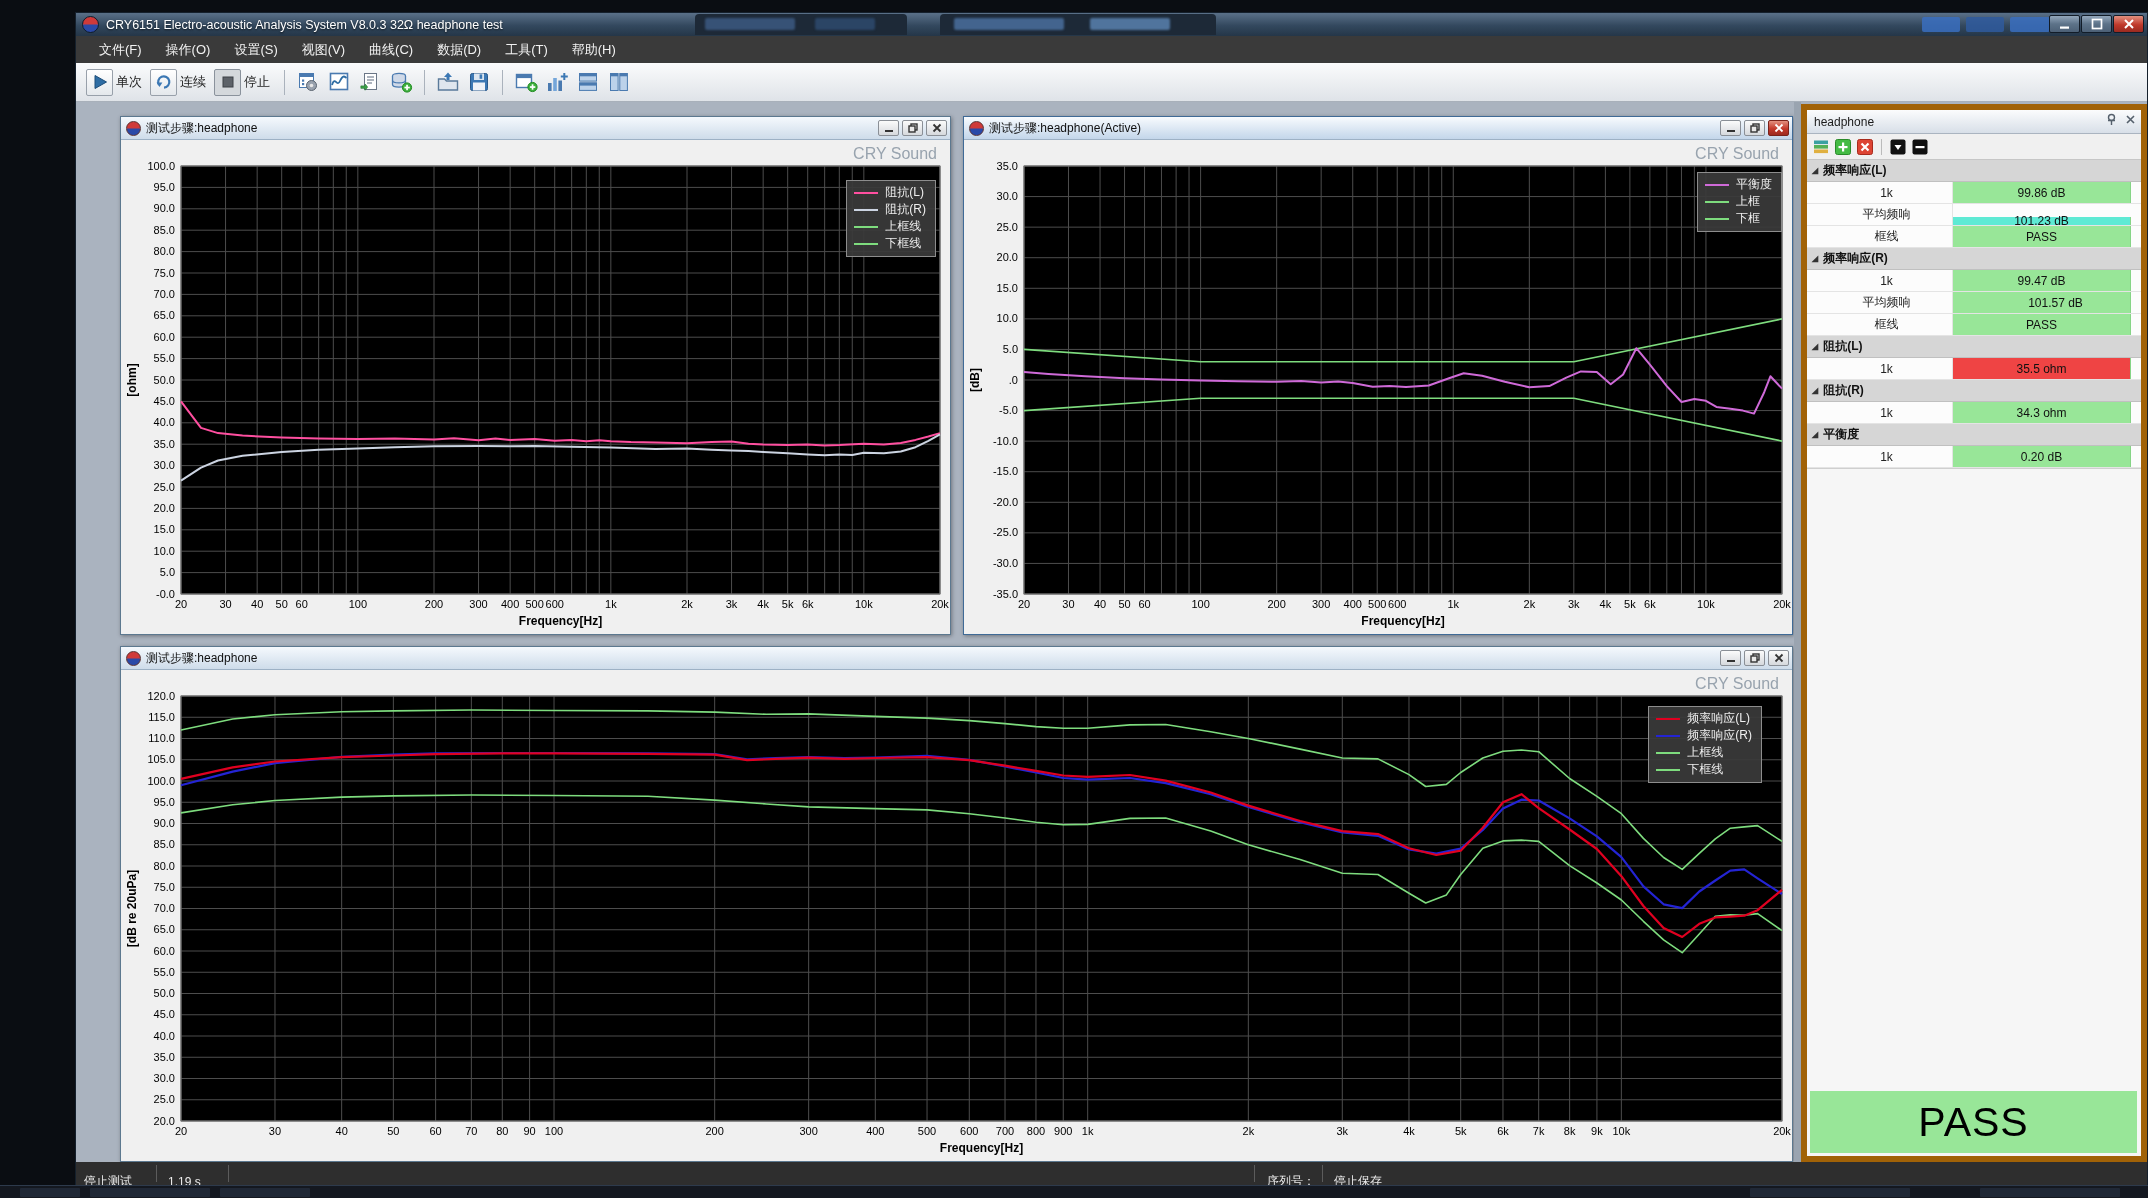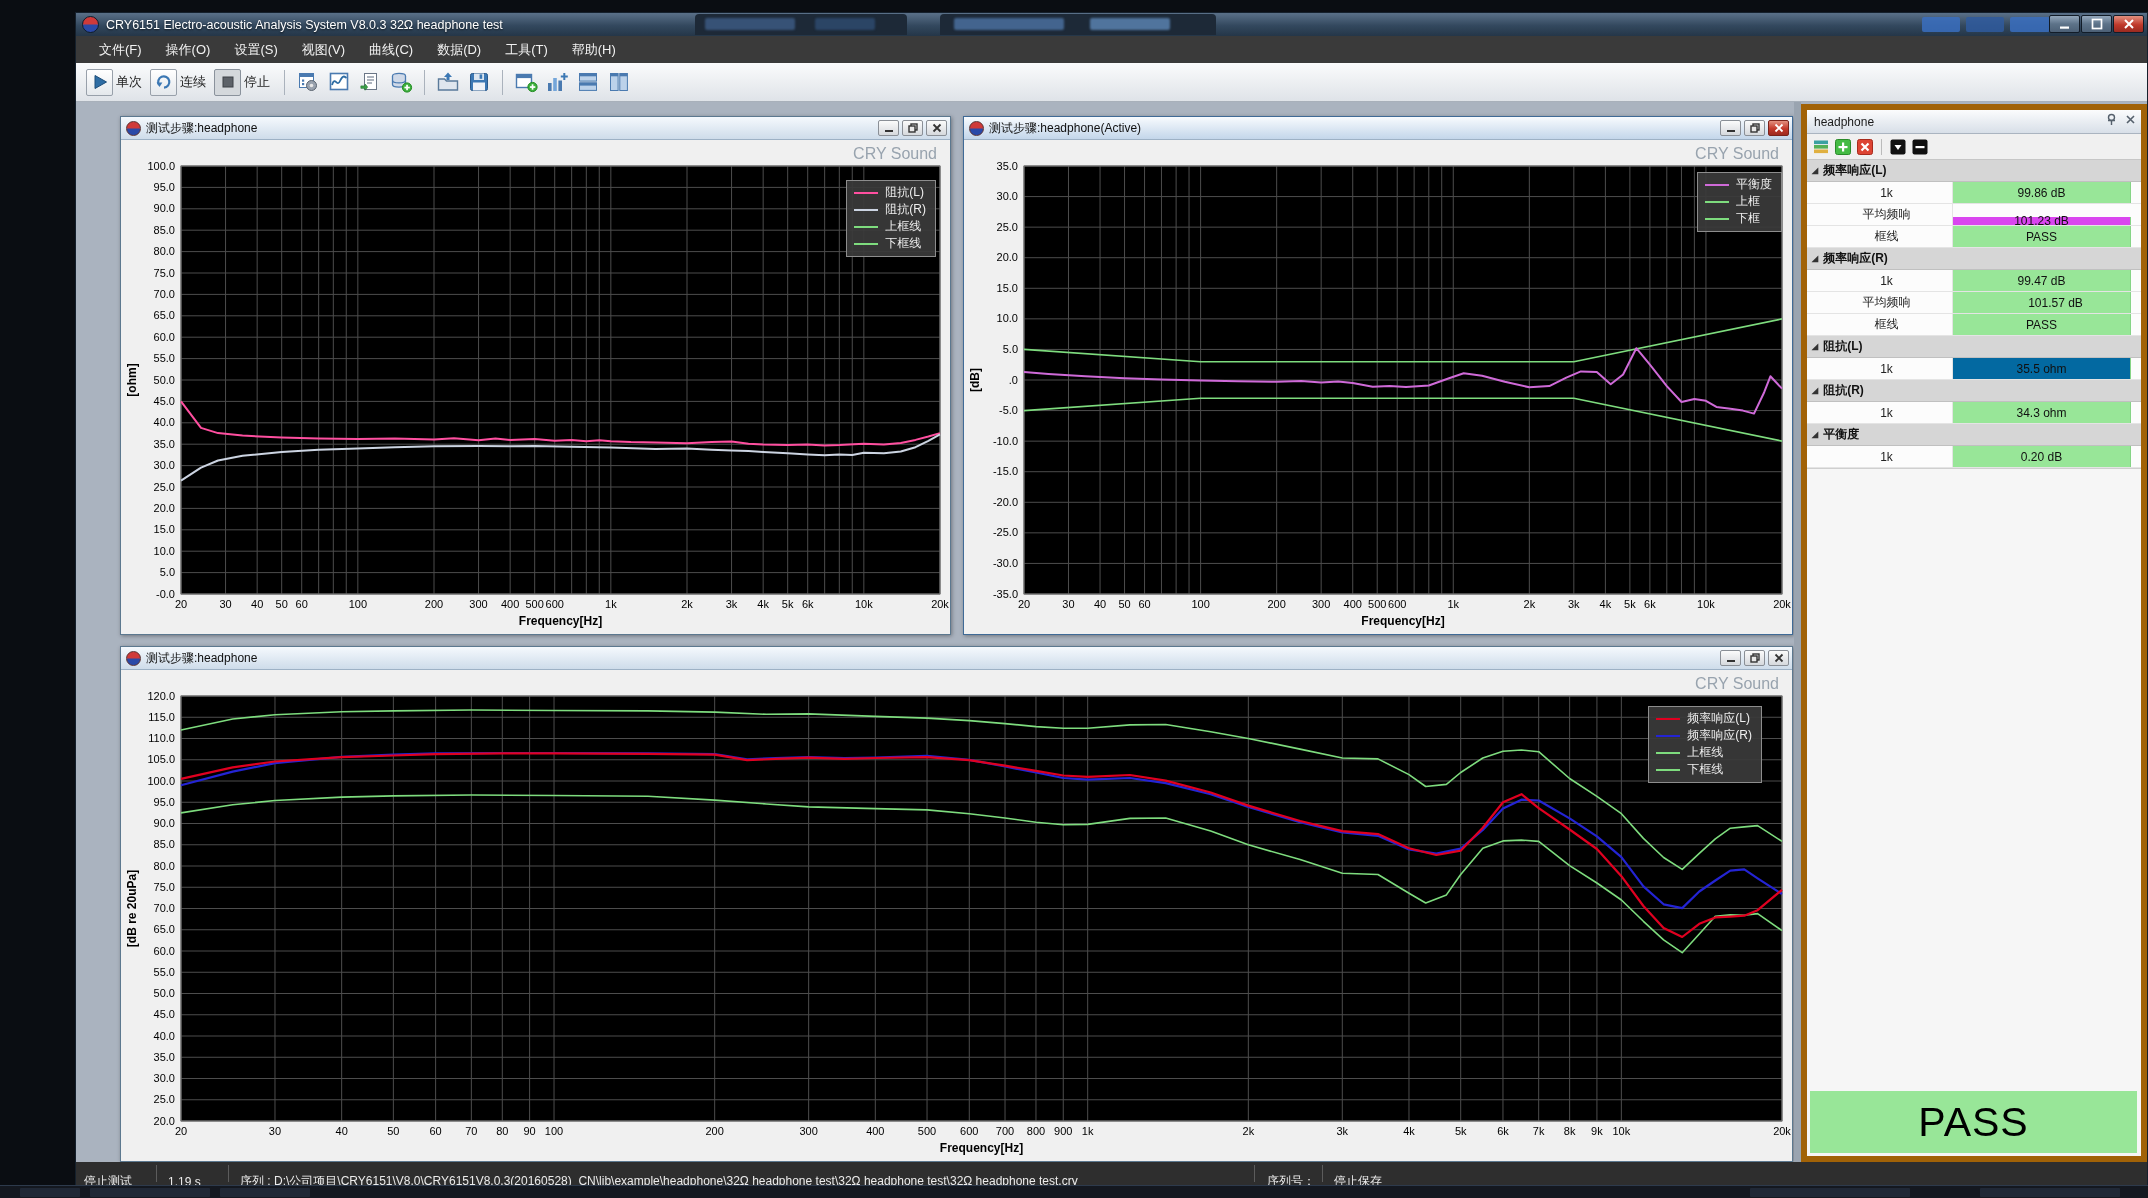--- a/index.html
+++ b/index.html
@@ -714,21 +714,21 @@
           <div class="grp-row">
             <span class="tri">◢</span>
             <span>频率响应(L)</span>
           </div>
           <div class="data-row">
             <div class="cell-label">1k</div>
             <div class="cell-value" style="background: rgb(152, 230, 152);">99.86 dB</div>
           </div>
           <div class="data-row">
             <div class="cell-label">平均频响</div>
-            <div class="cell-value" style="background: #d946ef; margin-top: 13px;">101.23 dB</div>
+            <div class="cell-value" style="background: #5eead4; margin-top: 13px;">101.23 dB</div>
           </div>
           <div class="data-row">
             <div class="cell-label">框线</div>
             <div class="cell-value" style="background: rgb(152, 230, 152);">PASS</div>
           </div>
           <div class="grp-row">
             <span class="tri">◢</span>
             <span>频率响应(R)</span>
           </div>
           <div class="data-row">
@@ -742,21 +742,21 @@
           <div class="data-row">
             <div class="cell-label">框线</div>
             <div class="cell-value" style="background: rgb(152, 230, 152);">PASS</div>
           </div>
           <div class="grp-row">
             <span class="tri">◢</span>
             <span>阻抗(L)</span>
           </div>
           <div class="data-row">
             <div class="cell-label">1k</div>
-            <div class="cell-value" style="background: #0369a1;">35.5 ohm</div>
+            <div class="cell-value" style="background: #ef4444;">35.5 ohm</div>
           </div>
           <div class="grp-row">
             <span class="tri">◢</span>
             <span>阻抗(R)</span>
           </div>
           <div class="data-row">
             <div class="cell-label">1k</div>
             <div class="cell-value" style="background: rgb(152, 230, 152);">34.3 ohm</div>
           </div>
           <div class="grp-row">
@@ -771,21 +771,20 @@
       <div class="pass-box" style="background: rgb(152, 230, 152);">PASS</div>
     </div>
 
   </div>
 
   <div class="statusbar">
     <div class="sbseg" style="left:8px">停止测试</div>
     <div class="sbdiv" style="left:80px"></div>
     <div class="sbseg" style="left:92px">1.19 s</div>
     <div class="sbdiv" style="left:152px"></div>
-    <div class="sbseg" style="left:164px">序列 : D:\公司项目\CRY6151\V8.0\CRY6151V8.0.3(20160528)_CN\lib\example\headphone\32Ω headphone test\32Ω headphone test\32Ω headphone test.cry</div>
     <div class="sbdiv" style="left:1178px"></div>
     <div class="sbseg" style="left:1191px">序列号：</div>
     <div class="sbdiv" style="left:1246px"></div>
     <div class="sbseg" style="left:1258px">停止保存</div>
   </div>
 </div>
 
 <div class="taskbar">
   <div class="tb-item" style="left:20px;width:60px"></div>
   <div class="tb-item" style="left:90px;width:120px"></div>

